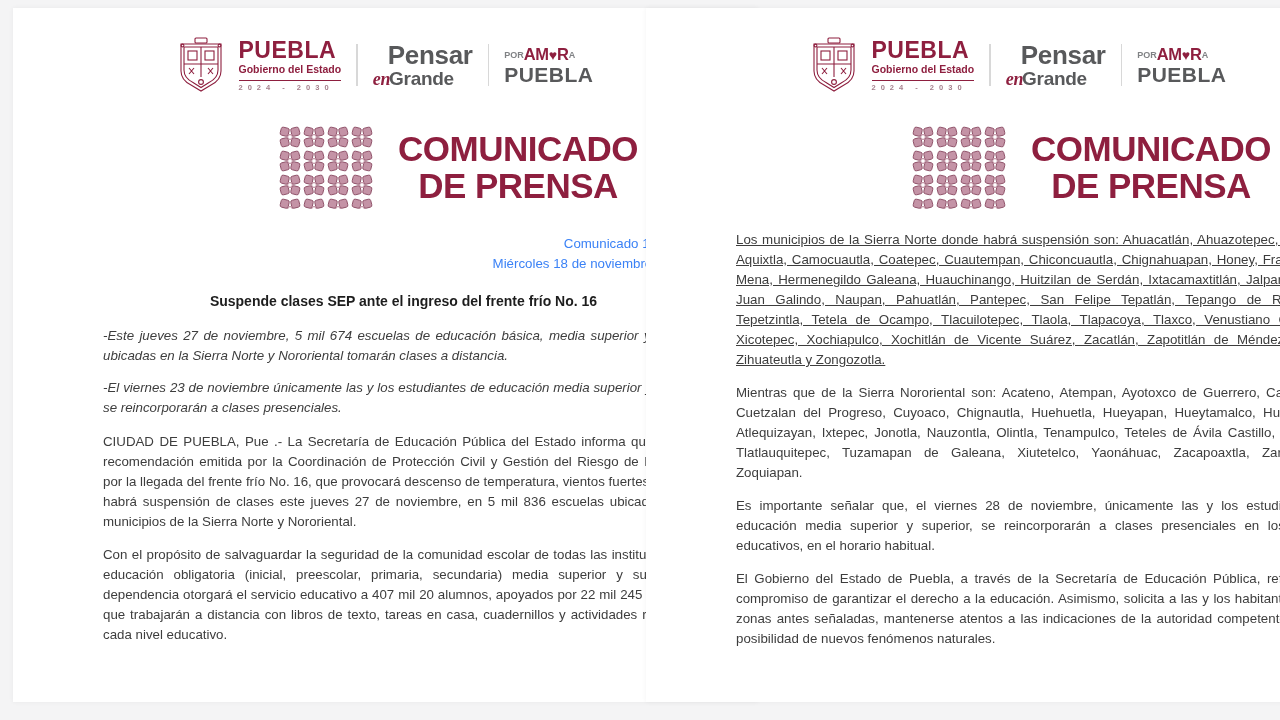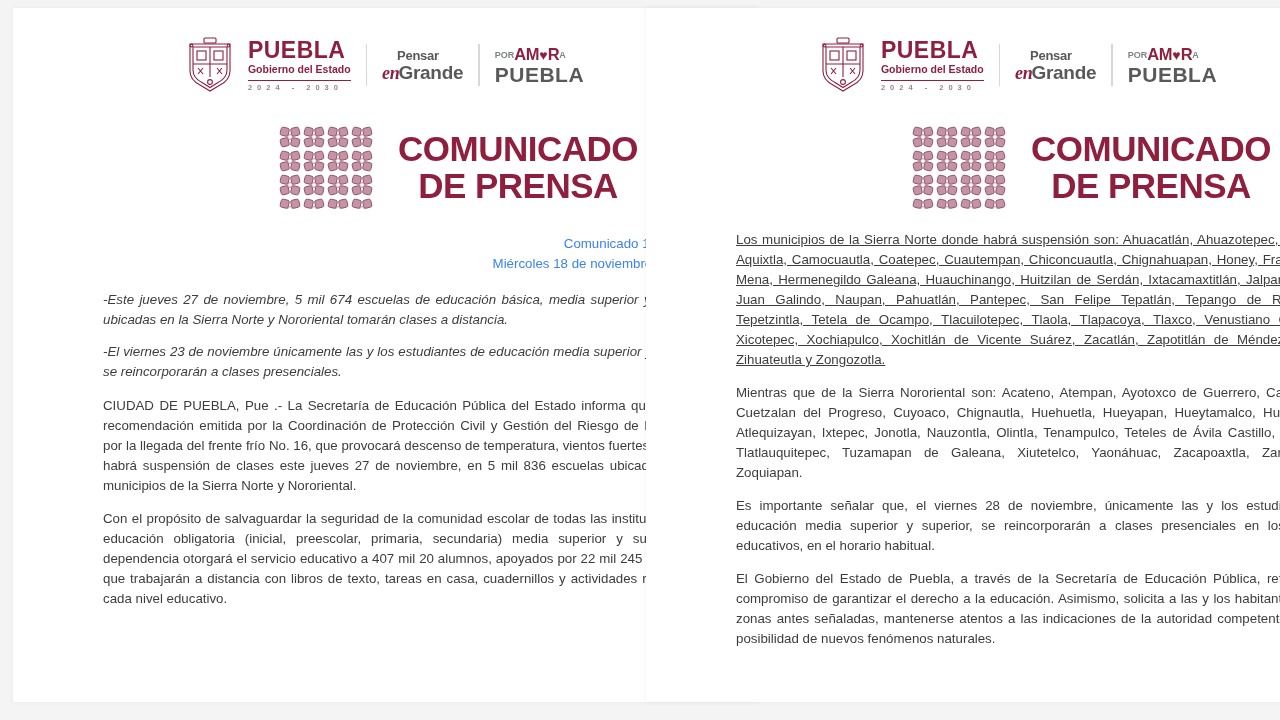--- a/index.html
+++ b/index.html
@@ -23,21 +23,21 @@
 
   
   .brand{margin-top:26px;display:flex;justify-content:center;align-items:center;gap:15px;height:62px;}
   .escudo svg{display:block;}
   .gob{display:flex;flex-direction:column;align-items:flex-start;line-height:1;}
   .gob-name{font-size:23px;font-weight:bold;color:#8e1f3f;letter-spacing:0.5px;}
   .gob-sub{font-size:10.5px;font-weight:bold;color:#8e1f3f;margin-top:2px;padding-bottom:5px;border-bottom:1.6px solid #8e1f3f;align-self:stretch;}
   .gob-years{font-size:7.5px;font-weight:bold;color:#a5808d;letter-spacing:5px;margin-top:3px;}
   .vdiv{width:1.5px;height:42px;background:#d8d8d8;}
   .pensar{line-height:1;color:#58595b;font-weight:bold;text-align:left;}
-  .pensar-l1{display:block;font-size:13px;margin-left:15px;letter-spacing:-0.3px;}
+  .pensar-l1{display:block;font-size:26px;margin-left:15px;letter-spacing:-0.3px;}
   .pensar-l2{display:block;font-size:19px;letter-spacing:-0.3px;margin-top:1px;}
   .pensar-en{font-family:"Liberation Serif", serif;font-style:italic;font-weight:bold;color:#8e1f3f;font-size:18px;margin-right:-1px;}
   .amor{line-height:1;text-align:left;}
   .amor-l1{display:block;white-space:nowrap;}
   .amor-por{font-size:9px;font-weight:bold;color:#808285;vertical-align:2px;}
   .amor-word{font-size:16.5px;font-weight:bold;color:#8e1f3f;letter-spacing:-0.3px;}
   .amor-heart{font-size:14px;color:#8e1f3f;}
   .amor-a{font-size:9px;font-weight:bold;color:#808285;vertical-align:2px;}
   .amor-l2{display:block;font-size:21px;font-weight:bold;color:#58595b;letter-spacing:0.5px;margin-top:1px;}
 
@@ -128,20 +128,21 @@
             <rect width="96" height="84" fill="url(#flor)"></rect>
           </svg>
       </span>
     </div>
 
     <div class="meta">
       <div>Comunicado 1143/2025</div>
       <div>Miércoles 18 de noviembre de 2025</div>
     </div>
 
+    <div class="headline">Suspende clases SEP ante el ingreso del frente frío No. 16</div>
 
     <p class="body-p lead p-first-left">-Este jueves 27 de noviembre, 5 mil 674 escuelas de educación básica, media superior y superior ubicadas en la Sierra Norte y Nororiental tomarán clases a distancia.</p>
     <p class="body-p lead p-tight">-El viernes 23 de noviembre únicamente las y los estudiantes de educación media superior y superior se reincorporarán a clases presenciales.</p>
     <p class="body-p">CIUDAD DE PUEBLA, Pue .- La Secretaría de Educación Pública del Estado informa que, ante la recomendación emitida por la Coordinación de Protección Civil y Gestión del Riesgo de Desastres por la llegada del frente frío No. 16, que provocará descenso de temperatura, vientos fuertes y lluvias, habrá suspensión de clases este jueves 27 de noviembre, en 5 mil 836 escuelas ubicadas en 64 municipios de la Sierra Norte y Nororiental.</p>
     <p class="body-p p-gap">Con el propósito de salvaguardar la seguridad de la comunidad escolar de todas las instituciones de educación obligatoria (inicial, preescolar, primaria, secundaria) media superior y superior, la dependencia otorgará el servicio educativo a 407 mil 20 alumnos, apoyados por 22 mil 245 docentes, que trabajarán a distancia con libros de texto, tareas en casa, cuadernillos y actividades relativas a cada nivel educativo.</p>
 
   </section>
 
   <section class="page page-2">
 

